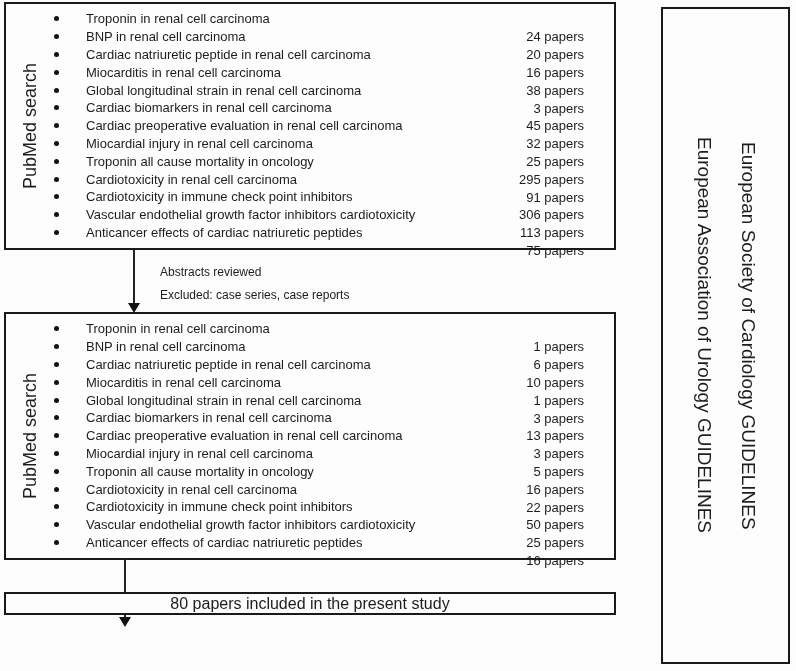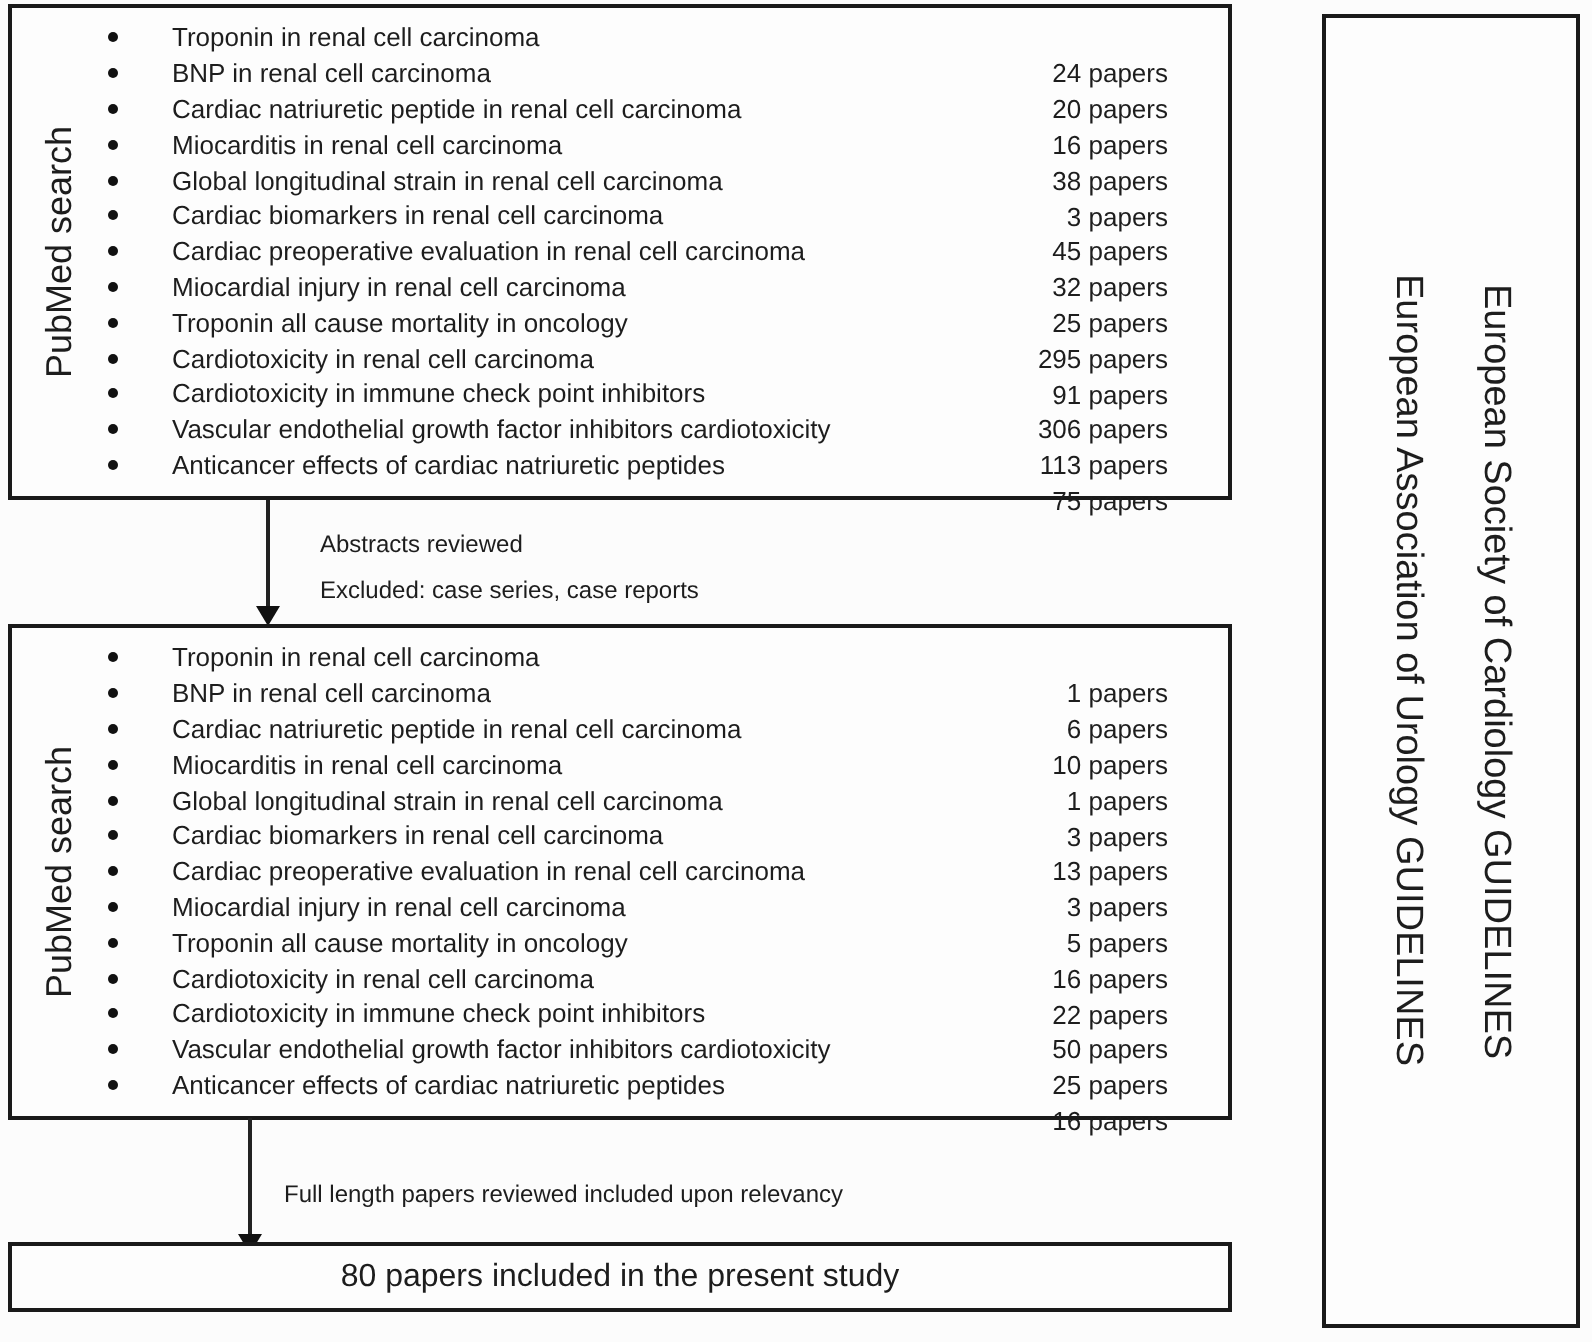--- a/index.html
+++ b/index.html
@@ -13,21 +13,21 @@
     overflow:hidden;
   }
   .box {
     position:absolute;
     border:2px solid #1a1a1a;
     background:#fdfdfd;
   }
   #box1 { left:4px; top:2px;   width:612px; height:248px; }
   #box2 { left:4px; top:312px; width:612px; height:248px; }
   #box3 {
-    left:4px; top:621px; width:612px; height:35px;
+    left:4px; top:592px; width:612px; height:23px;
     display:flex; align-items:center; justify-content:center;
     font-size:16px;
   }
   .side-label {
     position:absolute; top:50%; left:24px;
     transform:translate(-50%,-50%) rotate(-90deg);
     white-space:nowrap;
     font-size:18px; color:#1d1d1d;
   }
   .items { position:absolute; left:0; right:0; top:6px; }

